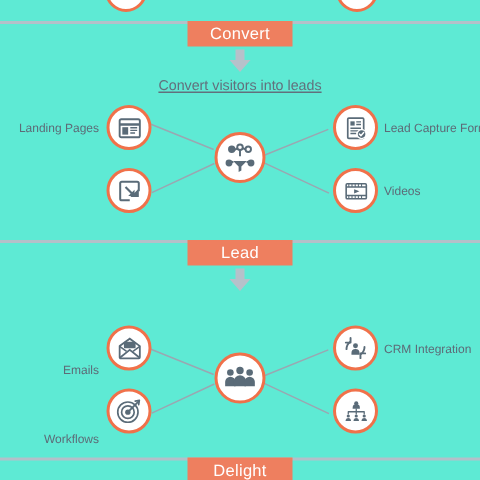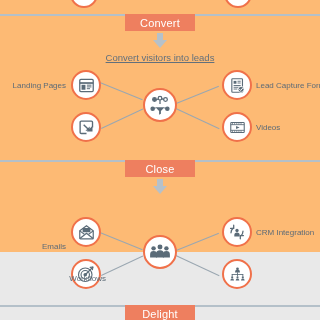--- a/index.html
+++ b/index.html
@@ -2,21 +2,21 @@
 <html><head>
 <meta charset="utf-8">
 <style>
   html,body{margin:0;padding:0;}
   body{
     width:320px;height:320px;overflow:hidden;
     background:#e9e9e9;
     font-family:"Liberation Sans", sans-serif;
     -webkit-font-smoothing:antialiased;
   }
-  .canvas{position:relative;width:320px;height:252px;background:#fdba74;}
+  .canvas{position:relative;width:320px;height:320px;background:#5eead4;}
 
   
   .stub{position:absolute;width:28px;height:28px;border-radius:50%;
         border:2px solid #f0714a;background:#ffffff;box-sizing:border-box;}
 
   
   .divider{position:absolute;left:0;width:320px;height:2px;background:#b4c0c9;}
 
   
   .banner{position:absolute;height:17px;background:#ee7f5f;
@@ -138,21 +138,21 @@
         <path d="M5 5 V8 M8 5 V8 M11 5 V8 M14 5 V8 M17 5 V8 M5 16 V19 M8 16 V19 M11 16 V19 M14 16 V19 M17 16 V19" stroke-width="1"></path>
         <path d="M10 10 L15 12 L10 14 Z" fill="#5a6b78" stroke="none"></path>
       </svg>
     </span>
   </div>
   <div class="nlabel right" style="left:256px;top:123px;width:64px;">Videos</div>
 
   <div class="divider" style="top:160px;"></div>
 
   <div class="banner" style="left:125px;top:160px;width:70px;">
-    <span>Close</span>
+    <span>Lead</span>
   </div>
 
   <div class="arrow" style="left:153px;top:179px;">
     <div class="shaft"></div>
       <div class="head"></div>
   </div>
 
 
   <div class="link" style="left:100px;top:232px;width:46px; transform:rotate(22deg);"></div>
   <div class="link" style="left:176px;top:250px;width:46px; transform:rotate(-22deg);"></div>
@@ -202,21 +202,21 @@
     <span>
       <svg width="18" height="18" viewBox="0 0 24 24" fill="none" stroke="#5a6b78" stroke-width="1.5">
         <circle cx="11" cy="13" r="9"></circle>
         <circle cx="11" cy="13" r="5.6"></circle>
         <circle cx="11" cy="13" r="2.4" fill="#5a6b78" stroke="none"></circle>
         <path d="M11 13 L21 3" stroke-width="1.7" stroke-linecap="round"></path>
         <path d="M17.5 3.2 L21.2 2.6 L20.6 6.3" stroke-width="1.5" stroke-linecap="round" stroke-linejoin="round"></path>
       </svg>
     </span>
   </div>
-  <div class="nlabel left" style="left:0px;top:274px;width:66px;padding-left:40px;">Workflows</div>
+  <div class="nlabel left" style="left:0px;top:288px;width:66px;">Workflows</div>
 
   <div class="node small" style="left:222px;top:259px;">
     <span>
       <svg width="17" height="17" viewBox="0 0 24 24" fill="#5a6b78" stroke="#5a6b78" stroke-width="1.2">
         <circle cx="12" cy="4" r="1.9" stroke="none"></circle>
         <path d="M8.6 9.2 v-1 a3.4 3.4 0 0 1 6.8 0 v1 Z" stroke="none"></path>
         <path d="M12 9.4 V12 M4.5 12 H19.5 M4.5 12 V14 M12 12 V14 M19.5 12 V14" fill="none" stroke-linecap="round"></path>
         <circle cx="4.5" cy="16" r="1.5" stroke="none"></circle>
         <path d="M2 20.6 v-0.9 a2.6 2.6 0 0 1 5 0 v0.9 Z" stroke="none"></path>
         <circle cx="12" cy="16" r="1.5" stroke="none"></circle>

